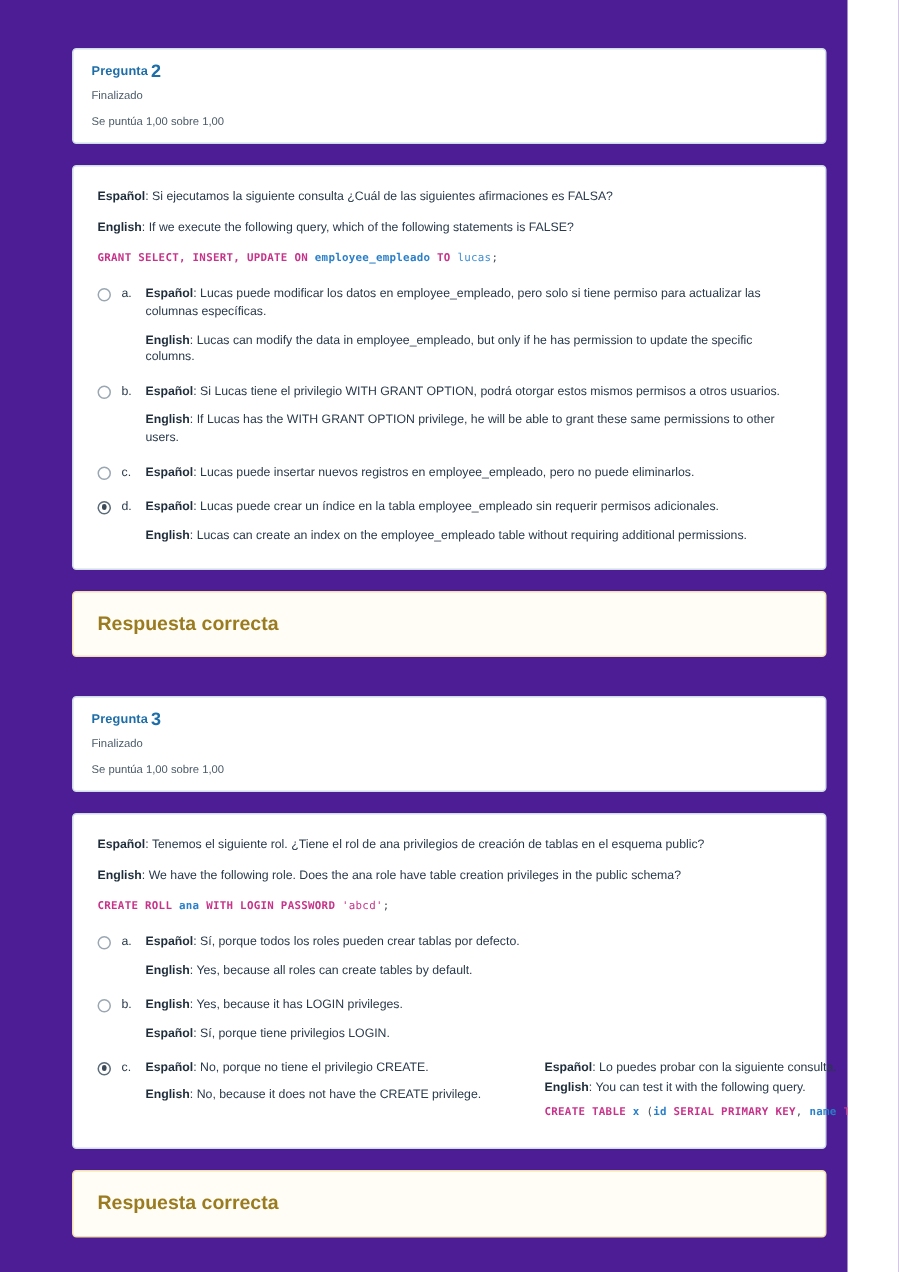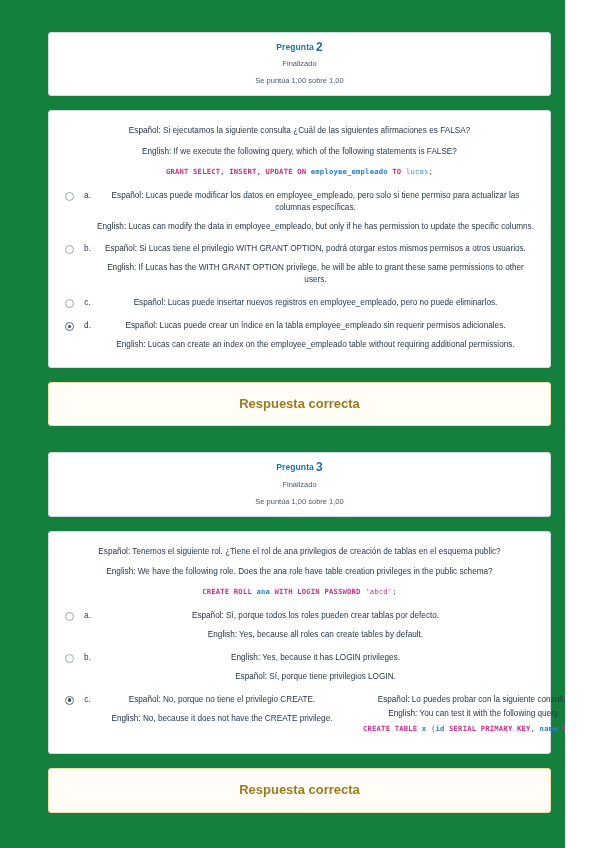--- a/index.html
+++ b/index.html
@@ -12,22 +12,21 @@
     height: 848px;
     font-family: "Liberation Sans", sans-serif;
     color: #2b3f54;
     -webkit-font-smoothing: antialiased;
   }
   .page {
     position: relative;
     width: 565px;
     height: 848px;
     overflow: hidden;
-    background: #15803d;
-    text-align: center;
+    background: #4c1d95;
   }
   .wrap {
     position: absolute;
     left: 48px;
     top: 32px;
     width: 503px;
   }
 
   
   .qinfo {
@@ -73,21 +72,21 @@
     padding: 14px 16px 16px 16px;
     box-sizing: border-box;
   }
   .stem-line {
     font-size: 8.2px;
     line-height: 1.45;
     color: #29394a;
     margin-bottom: 9px;
   }
   .stem-line:last-of-type { margin-bottom: 0; }
-  .lang { font-weight: normal; color: #1f2d3b; }
+  .lang { font-weight: bold; color: #1f2d3b; }
 
   
   .code {
     font-family: "DejaVu Sans Mono", "Liberation Mono", monospace;
     font-size: 7.2px;
     letter-spacing: .2px;
     white-space: nowrap;
     line-height: 1.5;
   }
   .code-block { margin-top: 9px; margin-bottom: 2px; }

